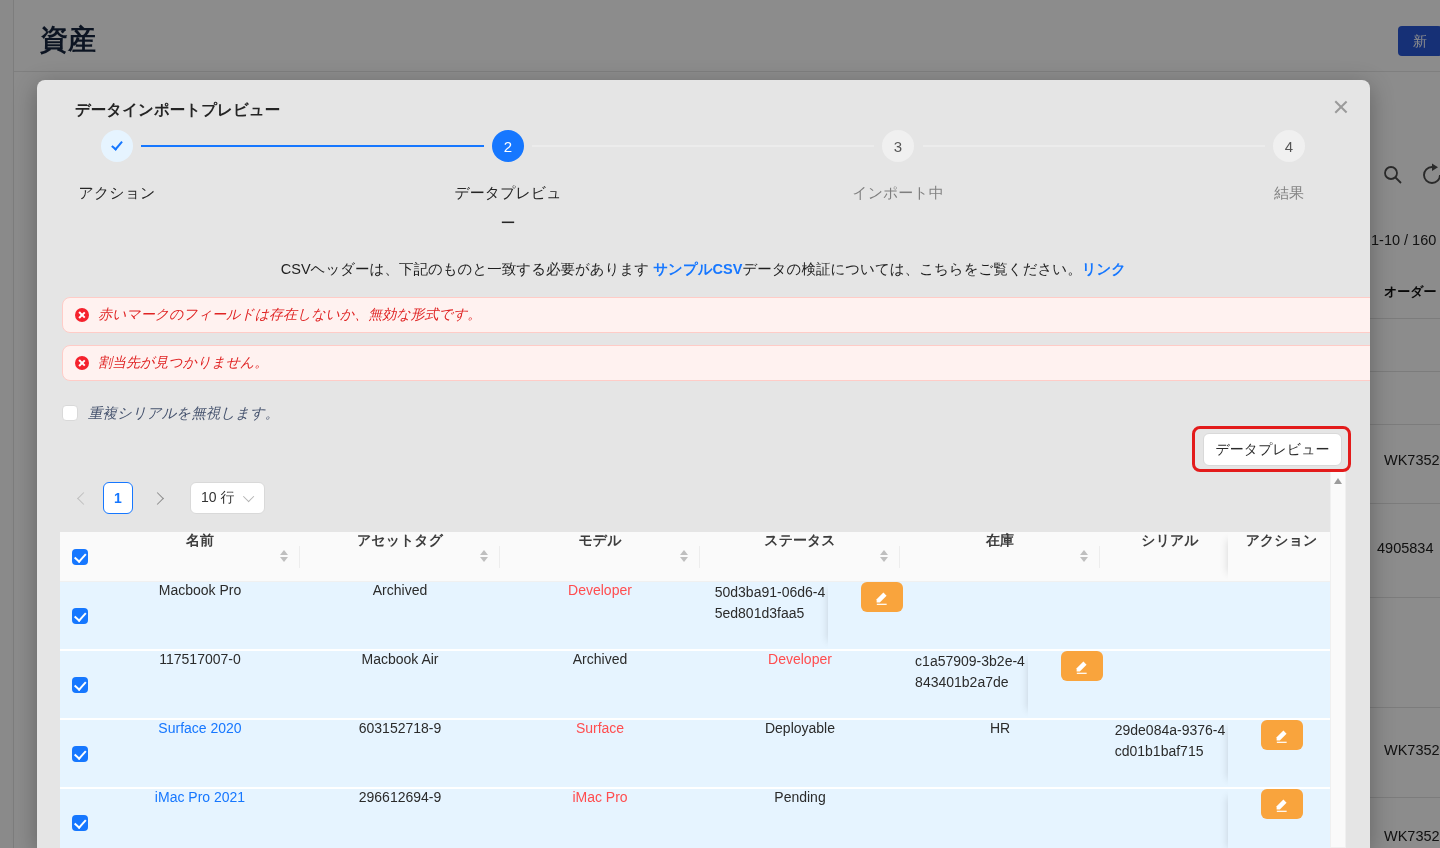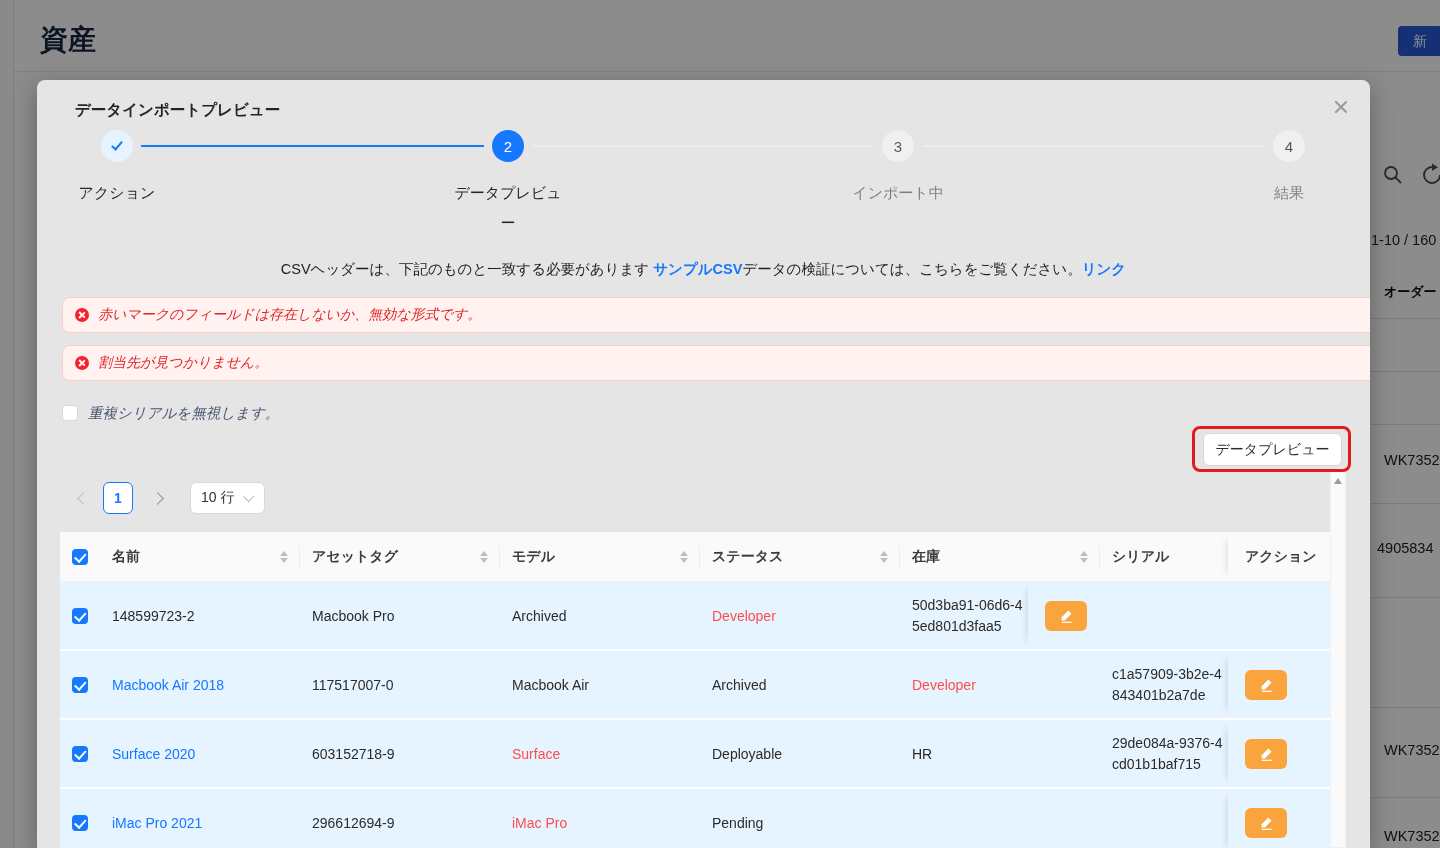--- a/index.html
+++ b/index.html
@@ -71,21 +71,21 @@
   .pag-next { left:104px; top:402px; width:32px; height:32px; display:flex; align-items:center; justify-content:center; cursor:pointer; }
   .pag-page { left:66px; top:402px; width:30px; height:32px; border:1px solid #1677ff; border-radius:6px; color:#1677ff;
               font-weight:600; font-size:14px; display:flex; align-items:center; justify-content:center; background:#fff; cursor:pointer; }
   .pag-size { left:153px; top:402px; width:75px; height:32px; border:1px solid #d9d9d9; border-radius:6px; background:#fff;
               display:flex; align-items:center; justify-content:space-between; padding:0 10px; font-size:14px; color:#333; cursor:pointer; }
   .chev.down { border-color:#b3b3b3; transform:rotate(-45deg) translateY(-2px); width:8px; height:8px; }
 
   
   .thead { left:23px; top:452px; width:1270px; height:50px; background:#fafafa; border-bottom:1px solid #f0f0f0; display:flex; }
   .trow  { left:23px; width:1270px; height:69px; background:#e6f4ff; border-bottom:2px solid #ffffff; display:flex; }
-  .cell { display:flex; align-items:center; padding:0 12px; font-size:14px; color:#2b2b2b; position:relative; }
+  .cell { display:flex; align-items:center; padding:0 12px; font-size:14px; color:#2b2b2b; position:relative;flex-direction:column; }
   .c-cb { width:40px; justify-content:center; padding:0; }
   .c-200 { width:200px; } .c-ser { width:128px; padding-right:0; overflow:hidden; } .c-act { width:102px; padding-left:17px; }
   .hcell { font-weight:600; color:#3d3d3d; }
   .hsep::after { content:""; position:absolute; right:0; top:14px; width:1px; height:22px; background:#ededed; }
   .sorter { margin-left:auto; display:flex; flex-direction:column; gap:2px; padding-left:6px; }
   .car-up { width:0; height:0; border-left:4px solid transparent; border-right:4px solid transparent; border-bottom:5px solid #bfbfbf; }
   .car-dn { width:0; height:0; border-left:4px solid transparent; border-right:4px solid transparent; border-top:5px solid #bfbfbf; }
   .fixedcol { box-shadow:-8px 0 8px -8px rgba(0,0,0,.15); }
   .thead .fixedcol { background:#fafafa; }
   .trow .fixedcol { background:#e6f4ff; }
@@ -231,21 +231,20 @@
       </div>
     <div class="cell c-act hcell fixedcol">
         <span>アクション</span>
       </div>
   </div>
 
   <div class="abs trow" style="top:502px">
     <div class="cell c-cb">
         <div class="cbx on"></div>
       </div>
-    <div class="cell c-200">148599723-2</div>
     <div class="cell c-200">Macbook Pro</div>
     <div class="cell c-200">Archived</div>
     <div class="cell c-200 red">Developer</div>
     <div class="cell c-ser">
         <span class="serial">50d3ba91-06d6-4
 5ed801d3faa5</span>
       </div>
     <div class="cell c-act fixedcol">
       <button class="edit-btn">
         <svg width="15" height="15" viewBox="0 0 16 16">
@@ -253,21 +252,20 @@
           <rect x="3" y="14.6" width="10.5" height="1.3" fill="#fff"></rect>
         </svg>
       </button>
     </div>
   </div>
 
   <div class="abs trow" style="top:571px">
     <div class="cell c-cb">
         <div class="cbx on"></div>
       </div>
-    <div class="cell c-200 link">Macbook Air 2018</div>
     <div class="cell c-200">117517007-0</div>
     <div class="cell c-200">Macbook Air</div>
     <div class="cell c-200">Archived</div>
     <div class="cell c-200 red">Developer</div>
     <div class="cell c-ser">
         <span class="serial">c1a57909-3b2e-4
 843401b2a7de</span>
       </div>
     <div class="cell c-act fixedcol">
       <button class="edit-btn">

